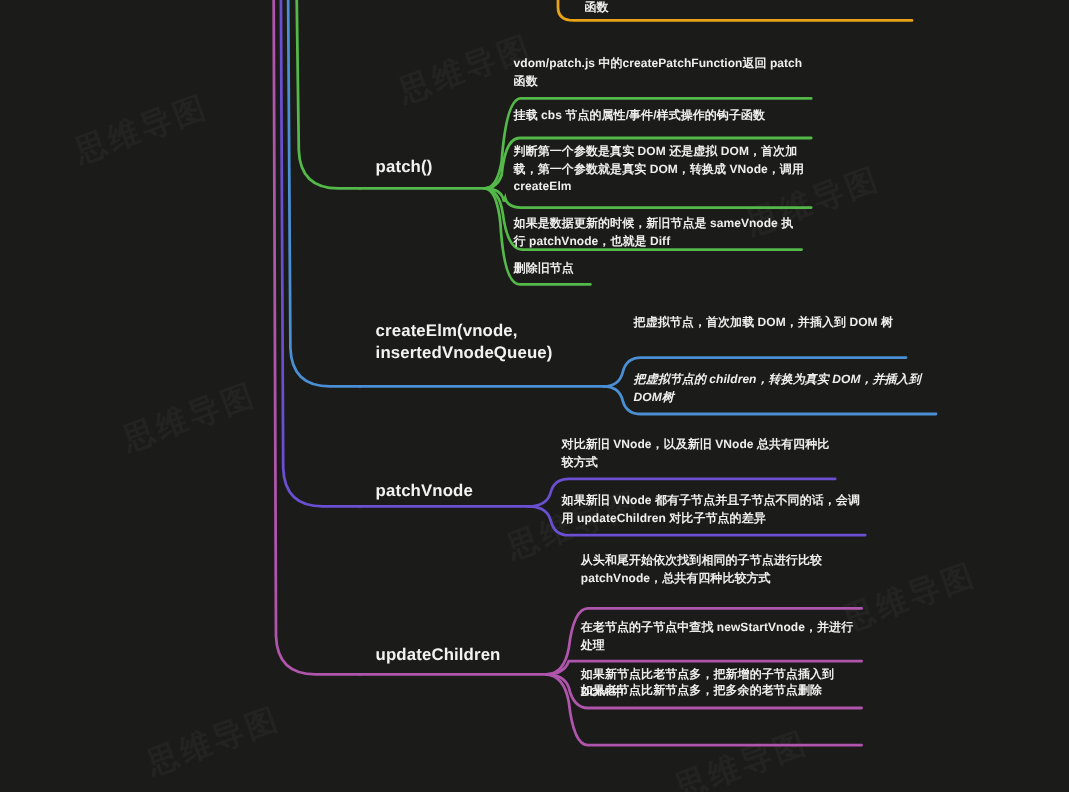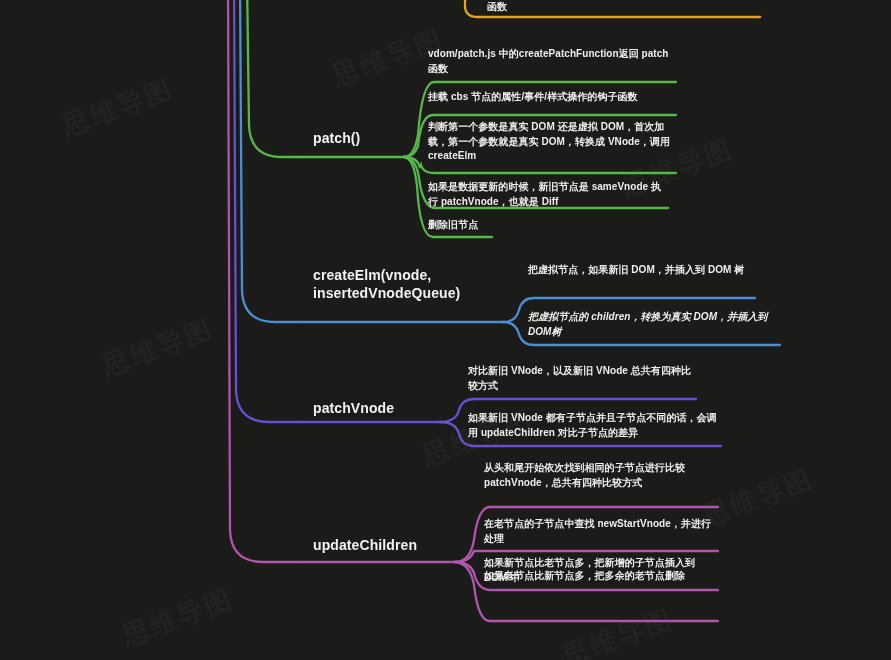--- a/index.html
+++ b/index.html
@@ -123,21 +123,21 @@
   <div class="node-label" style="left:313px; top:537px;">updateChildren</div>
 
   <div class="leaf" style="left:487px; top:0px; width:260px;">函数</div>
 
   <div class="leaf" style="left:428px; top:47px; width:246px;">vdom/patch.js 中的createPatchFunction返回 patch 函数</div>
   <div class="leaf" style="left:428px; top:90px; width:246px;">挂载 cbs 节点的属性/事件/样式操作的钩子函数</div>
   <div class="leaf" style="left:428px; top:120px; width:243px;">判断第一个参数是真实 DOM 还是虚拟 DOM，首次加载，第一个参数就是真实 DOM，转换成 VNode，调用 createElm</div>
   <div class="leaf" style="left:428px; top:180px; width:240px;">如果是数据更新的时候，新旧节点是 sameVnode 执行 patchVnode，也就是 Diff</div>
   <div class="leaf" style="left:428px; top:218px; width:240px;">删除旧节点</div>
 
-  <div class="leaf" style="left:528px; top:263px; width:226px;">把虚拟节点，如果新旧 DOM，并插入到 DOM 树</div>
+  <div class="leaf" style="left:528px; top:263px; width:226px;">把虚拟节点，首次加载 DOM，并插入到 DOM 树</div>
   <div class="leaf" style="left:528px; top:310px; width:250px;font-style:italic;">把虚拟节点的 children，转换为真实 DOM，并插入到 DOM树</div>
 
   <div class="leaf" style="left:468px; top:364px; width:230px;">对比新旧 VNode，以及新旧 VNode 总共有四种比较方式</div>
   <div class="leaf" style="left:468px; top:411px; width:253px;">如果新旧 VNode 都有子节点并且子节点不同的话，会调用 updateChildren 对比子节点的差异</div>
 
   <div class="leaf" style="left:484px; top:461px; width:234px;">从头和尾开始依次找到相同的子节点进行比较 patchVnode，总共有四种比较方式</div>
   <div class="leaf" style="left:484px; top:517px; width:234px;">在老节点的子节点中查找 newStartVnode，并进行处理</div>
   <div class="leaf" style="left:484px; top:556px; width:234px;">如果新节点比老节点多，把新增的子节点插入到 DOM 中</div>
   <div class="leaf" style="left:484px; top:569px; width:234px;">如果老节点比新节点多，把多余的老节点删除</div>
 

